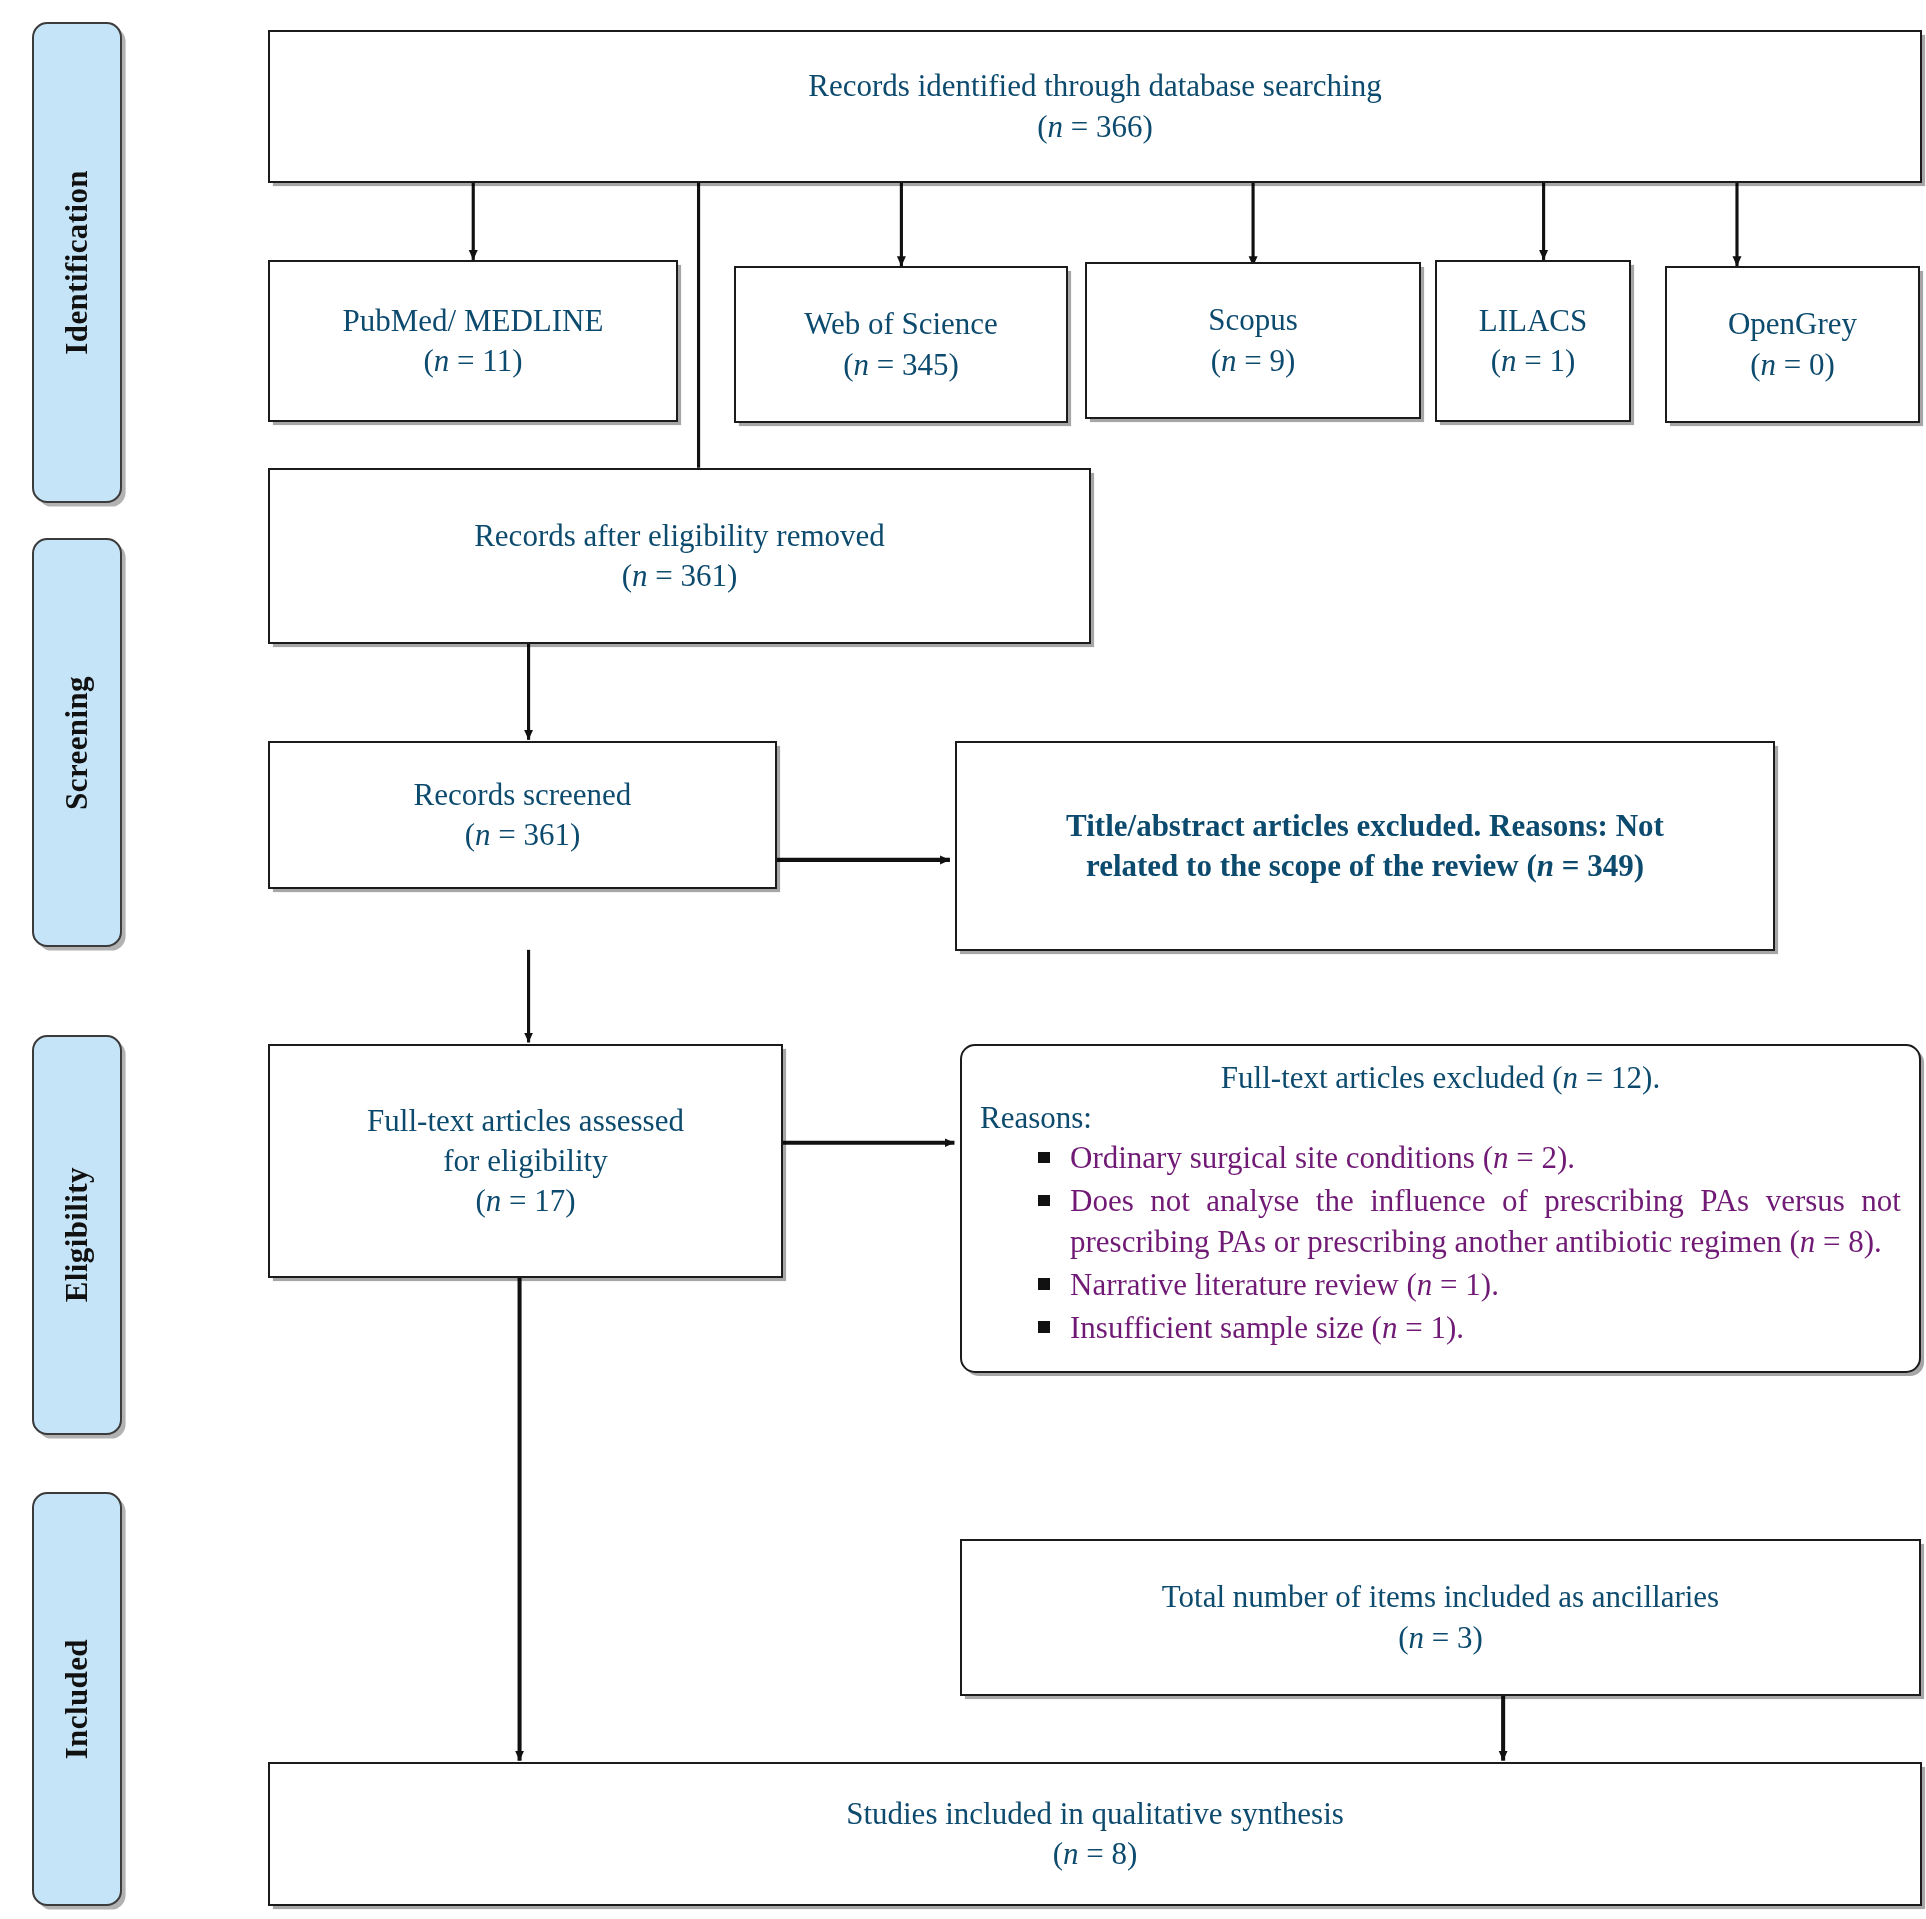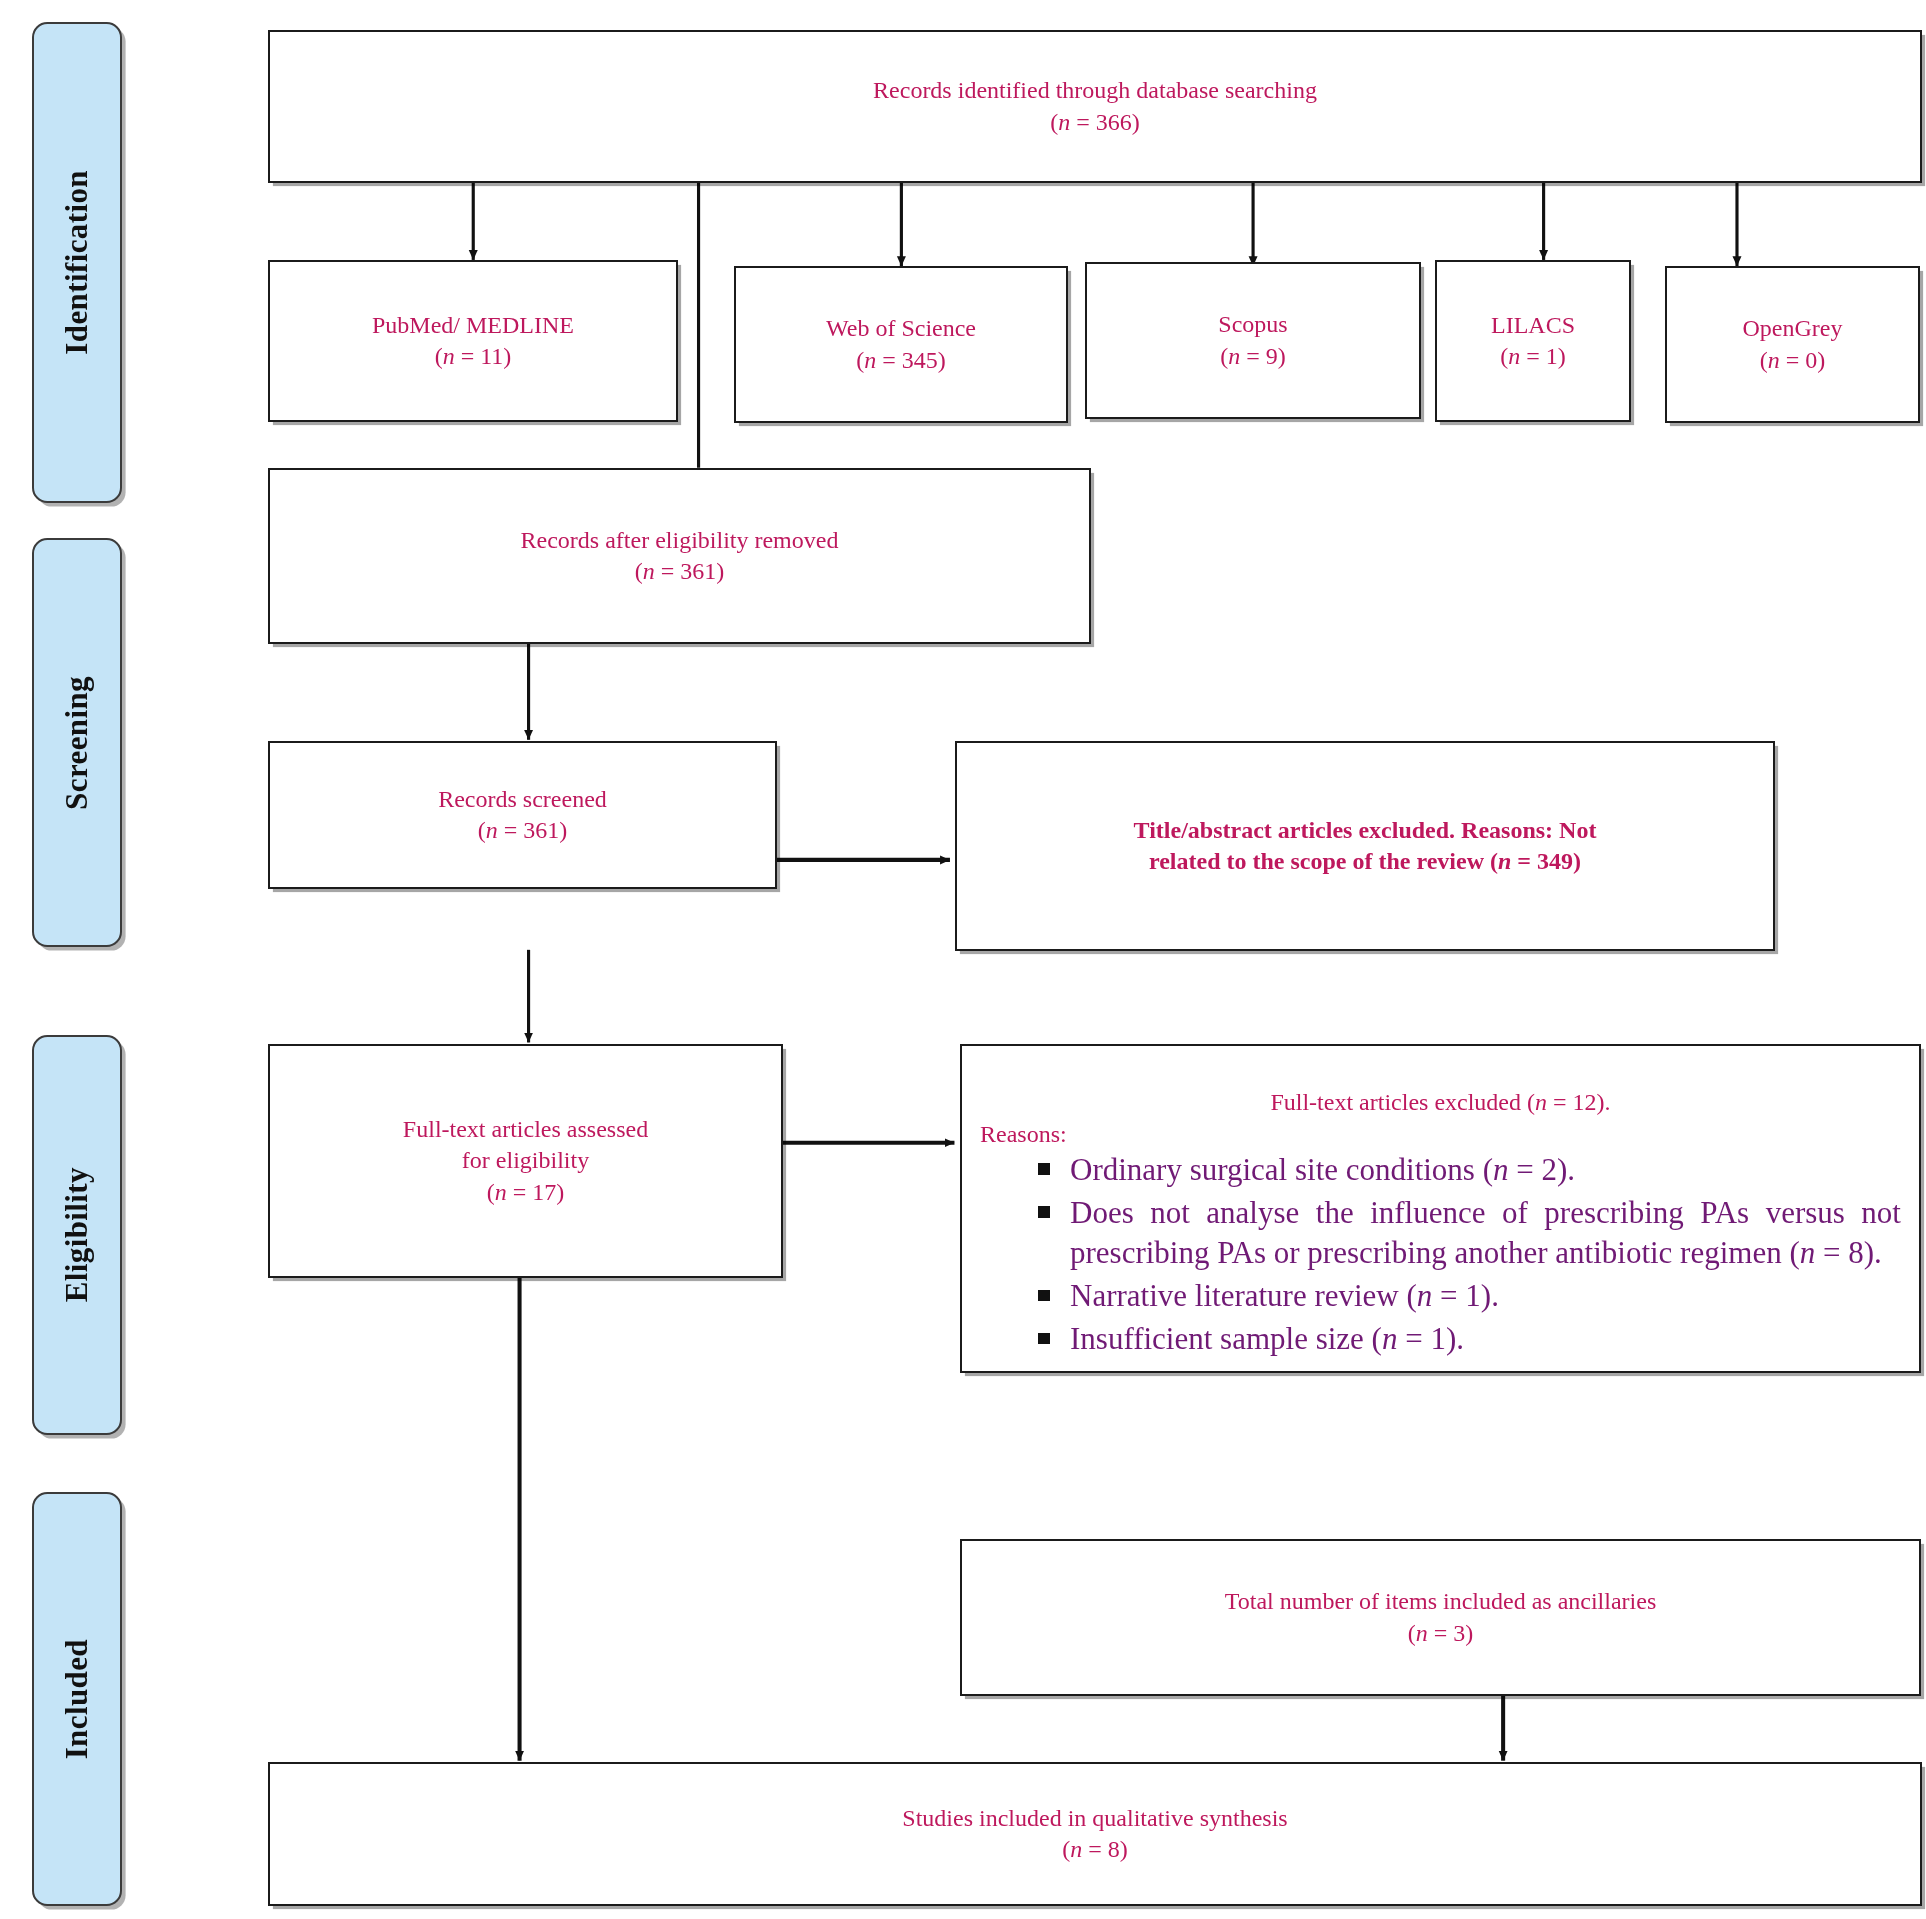--- a/index.html
+++ b/index.html
@@ -29,23 +29,23 @@
     position:absolute;
     background:#ffffff;
     border:2.2px solid #1b1b1b;
     box-shadow:4px 4px 0 -0.9px rgba(0,0,0,0.35);
     box-sizing:border-box;
     display:flex;flex-direction:column;
     align-items:center;justify-content:center;
     padding:6.3px 11.7px;
   }
   .node .ln{
-    font-size:24px;
+    font-size:31px;
     line-height:1.30;
-    color:#be185d;
+    color:#0c4a6e;
     text-align:center;
     white-space:pre-wrap;
   }
   .node.left-al{align-items:flex-start;}
   .node.left-al .ln{text-align:left;}
   .node .ln.center{text-align:center;width:100%;}
 
   .bullets{list-style:none;margin:0;padding:0 0 0 90px;width:100%;box-sizing:border-box;}
   .bullets li{
     position:relative;
@@ -164,21 +164,21 @@
     <div class="ln">Title/abstract articles excluded. Reasons: Not</div>
     <div class="ln">related to the scope of the review (<em class="n">n</em> = 349)</div>
   </div>
 
   <div class="node" style="left:268px; top:1044px; width:515px; height:234px;">
     <div class="ln">Full-text articles assessed</div>
     <div class="ln">for eligibility</div>
     <div class="ln">(<em class="n">n</em> = 17)</div>
   </div>
 
-  <div class="node left-al" style="left:960px; top:1044px; width:961px; height:329px; justify-content:flex-end; padding:11.7px 18px;">
+  <div class="node left-al" style="left:960px; top:1044px; width:961px; height:329px; justify-content:flex-start; padding:11.7px 18px;border-radius:15px;">
     <div class="ln center">Full-text articles excluded (<em class="n">n</em> = 12).</div>
     <div class="ln">Reasons:</div>
     <ul class="bullets">
       <li>Ordinary surgical site conditions (<em class="n">n</em> = 2).</li>
       <li>Does not analyse the influence of prescribing PAs versus not prescribing PAs or prescribing another antibiotic regimen (<em class="n">n</em> = 8).</li>
       <li>Narrative literature review (<em class="n">n</em> = 1).</li>
       <li>Insufficient sample size (<em class="n">n</em> = 1).</li>
     </ul>
   </div>
 

